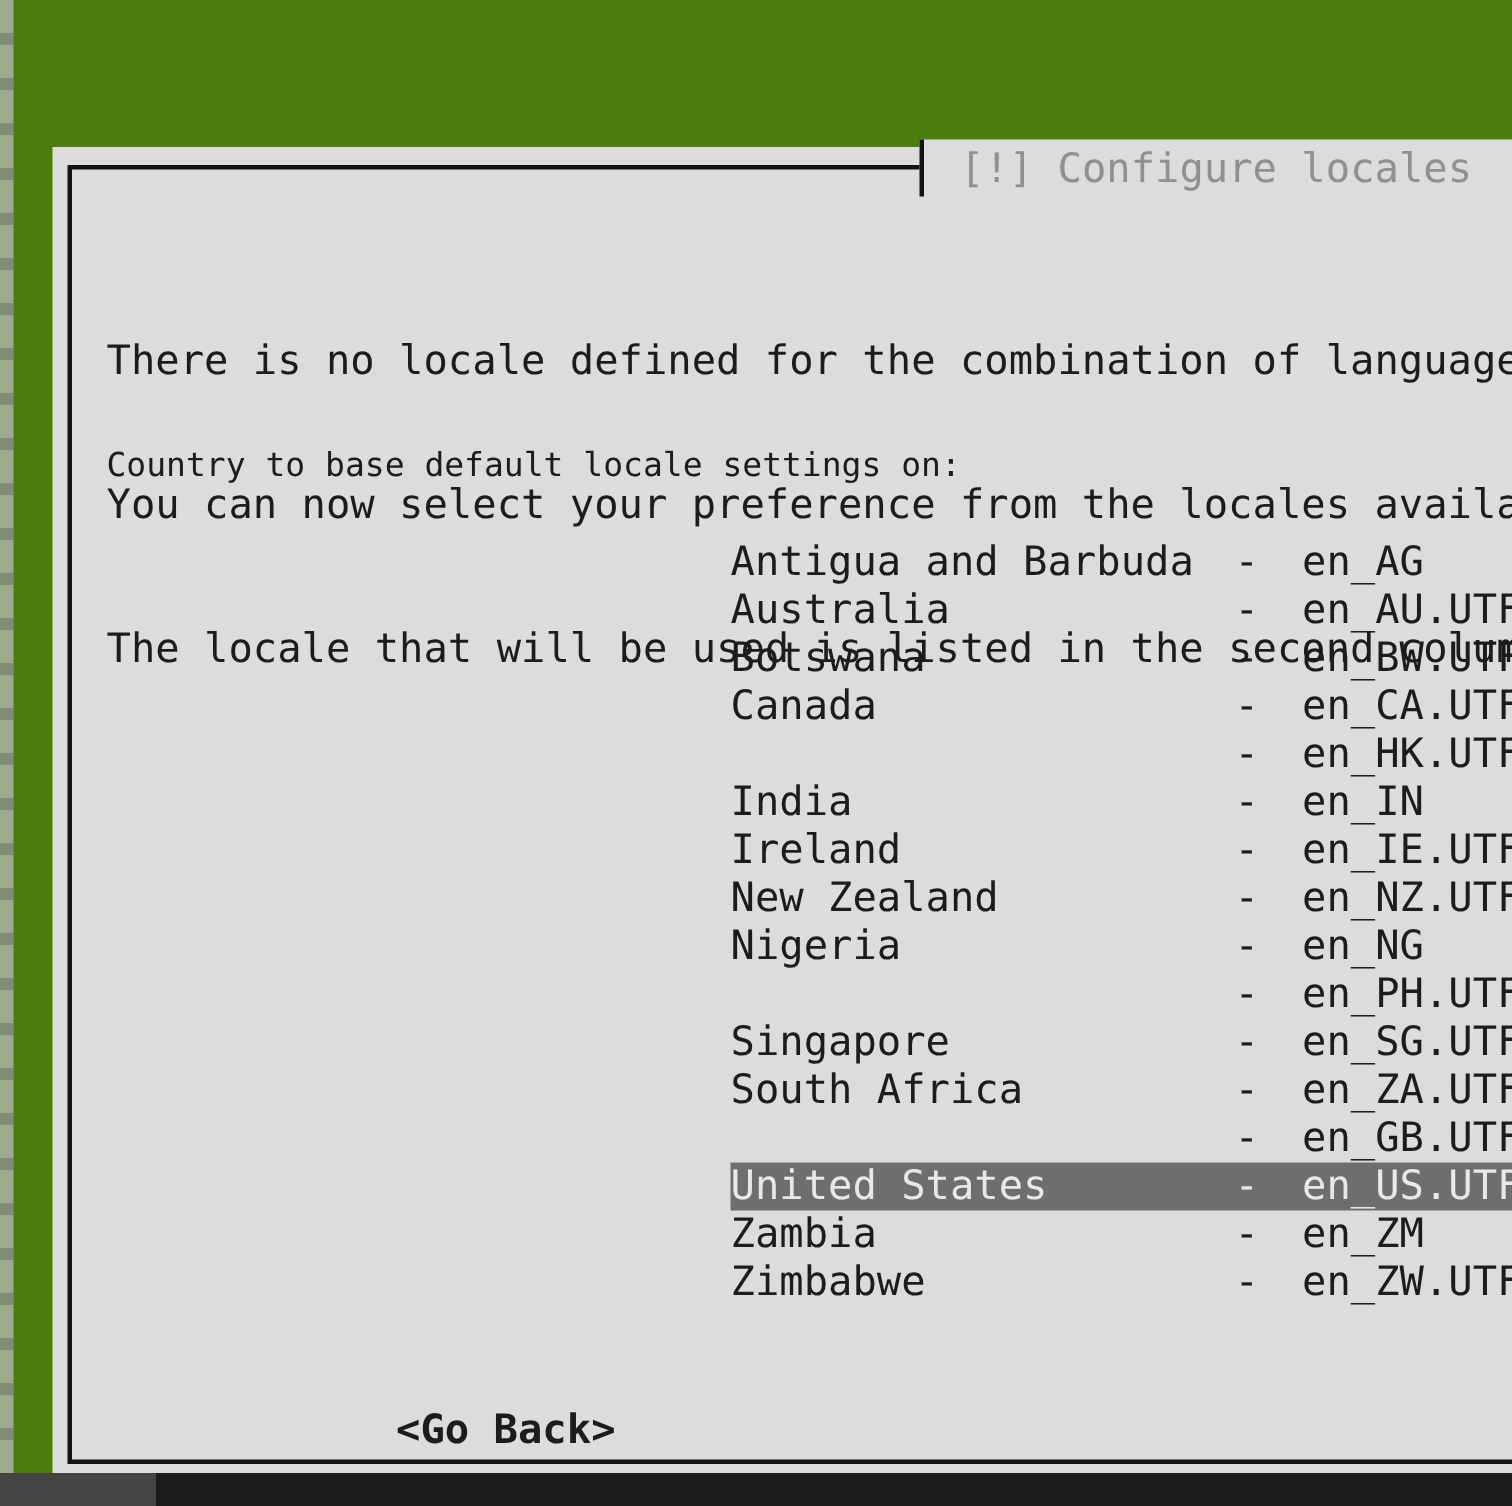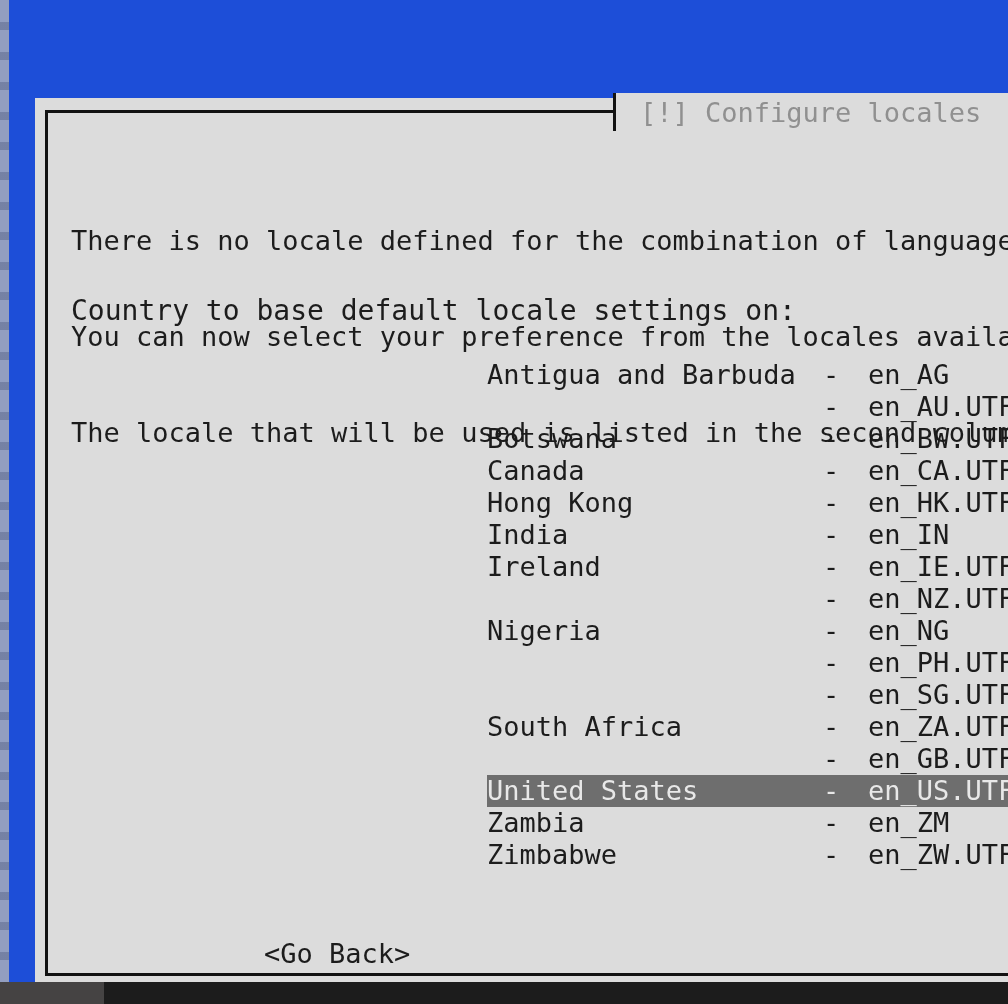--- a/index.html
+++ b/index.html
@@ -14,21 +14,21 @@
     overflow: hidden;
     font-family: "DejaVu Sans Mono", "Liberation Mono", monospace;
   }
 
   
   #screen {
     position: absolute;
     left: 0; top: 0;
     width: 1008px;
     height: 1004px;
-    background: #1d4ed8;
+    background: #4d7c0f;
     overflow: hidden;
   }
 
   
   .left-sliver {
     position: absolute;
     left: 0px; top: 0px;
     width: 9px;
     height: 1004px;
     background: #b9b9b9;
@@ -133,21 +133,21 @@
     line-height: 32px;
     color: #1c1c1c;
     white-space: pre;
   }
   .body-text .line { display: block; height: 32px; }
 
   .prompt-line {
     position: absolute;
     left: 23px;
     top: 182px;
-    font-size: 28px;
+    font-size: 22px;
     line-height: 32px;
     color: #1c1c1c;
     white-space: pre;
   }
 
   
   #list {
     position: absolute;
     left: 0px;
     top: 246px;
@@ -195,21 +195,21 @@
   
   .buttons {
     position: absolute;
     left: 86px;
     top: 793px;
     font-size: 27px;
     line-height: 32px;
     color: #1c1c1c;
     white-space: pre;
   }
-  .btn { display: inline-block; white-space: pre; }
+  .btn { display: inline-block; white-space: pre; font-weight: bold; }
 </style>
 </head>
 <body>
 
 <div id="screen">
 
   <div class="left-sliver">
     <div class="left-sliver-lines"></div>
   </div>
 
@@ -226,30 +226,30 @@
       <div class="body-text">
         <span class="line">There is no locale defined for the combination of language</span>
         <span class="line">You can now select your preference from the locales availab</span>
         <span class="line">The locale that will be used is listed in the second column</span>
       </div>
 
       <div class="prompt-line">Country to base default locale settings on:</div>
 
       <div id="list">
           <div class="row"><span class="country">Antigua and Barbuda</span><span class="dash">-</span><span class="locale">en_AG</span></div>
-          <div class="row"><span class="dash">-</span><span class="locale">en_AU.UTF</span></div>
+          <div class="row"><span class="country">Australia</span><span class="dash">-</span><span class="locale">en_AU.UTF</span></div>
           <div class="row"><span class="country">Botswana</span><span class="dash">-</span><span class="locale">en_BW.UTF</span></div>
           <div class="row"><span class="country">Canada</span><span class="dash">-</span><span class="locale">en_CA.UTF</span></div>
-          <div class="row"><span class="country">Hong Kong</span><span class="dash">-</span><span class="locale">en_HK.UTF</span></div>
+          <div class="row"><span class="dash">-</span><span class="locale">en_HK.UTF</span></div>
           <div class="row"><span class="country">India</span><span class="dash">-</span><span class="locale">en_IN</span></div>
           <div class="row"><span class="country">Ireland</span><span class="dash">-</span><span class="locale">en_IE.UTF</span></div>
-          <div class="row"><span class="dash">-</span><span class="locale">en_NZ.UTF</span></div>
+          <div class="row"><span class="country">New Zealand</span><span class="dash">-</span><span class="locale">en_NZ.UTF</span></div>
           <div class="row"><span class="country">Nigeria</span><span class="dash">-</span><span class="locale">en_NG</span></div>
           <div class="row"><span class="dash">-</span><span class="locale">en_PH.UTF</span></div>
-          <div class="row"><span class="dash">-</span><span class="locale">en_SG.UTF</span></div>
+          <div class="row"><span class="country">Singapore</span><span class="dash">-</span><span class="locale">en_SG.UTF</span></div>
           <div class="row"><span class="country">South Africa</span><span class="dash">-</span><span class="locale">en_ZA.UTF</span></div>
           <div class="row"><span class="dash">-</span><span class="locale">en_GB.UTF</span></div>
           <div class="row selected" aria-selected="true"><div class="hl-bg"></div><span class="country">United States</span><span class="dash">-</span><span class="locale">en_US.UTF</span></div>
           <div class="row"><span class="country">Zambia</span><span class="dash">-</span><span class="locale">en_ZM</span></div>
           <div class="row"><span class="country">Zimbabwe</span><span class="dash">-</span><span class="locale">en_ZW.UTF</span></div>
         </div>
 
       <div class="buttons">
         <span class="btn">&lt;Go Back&gt;</span>
       </div>

